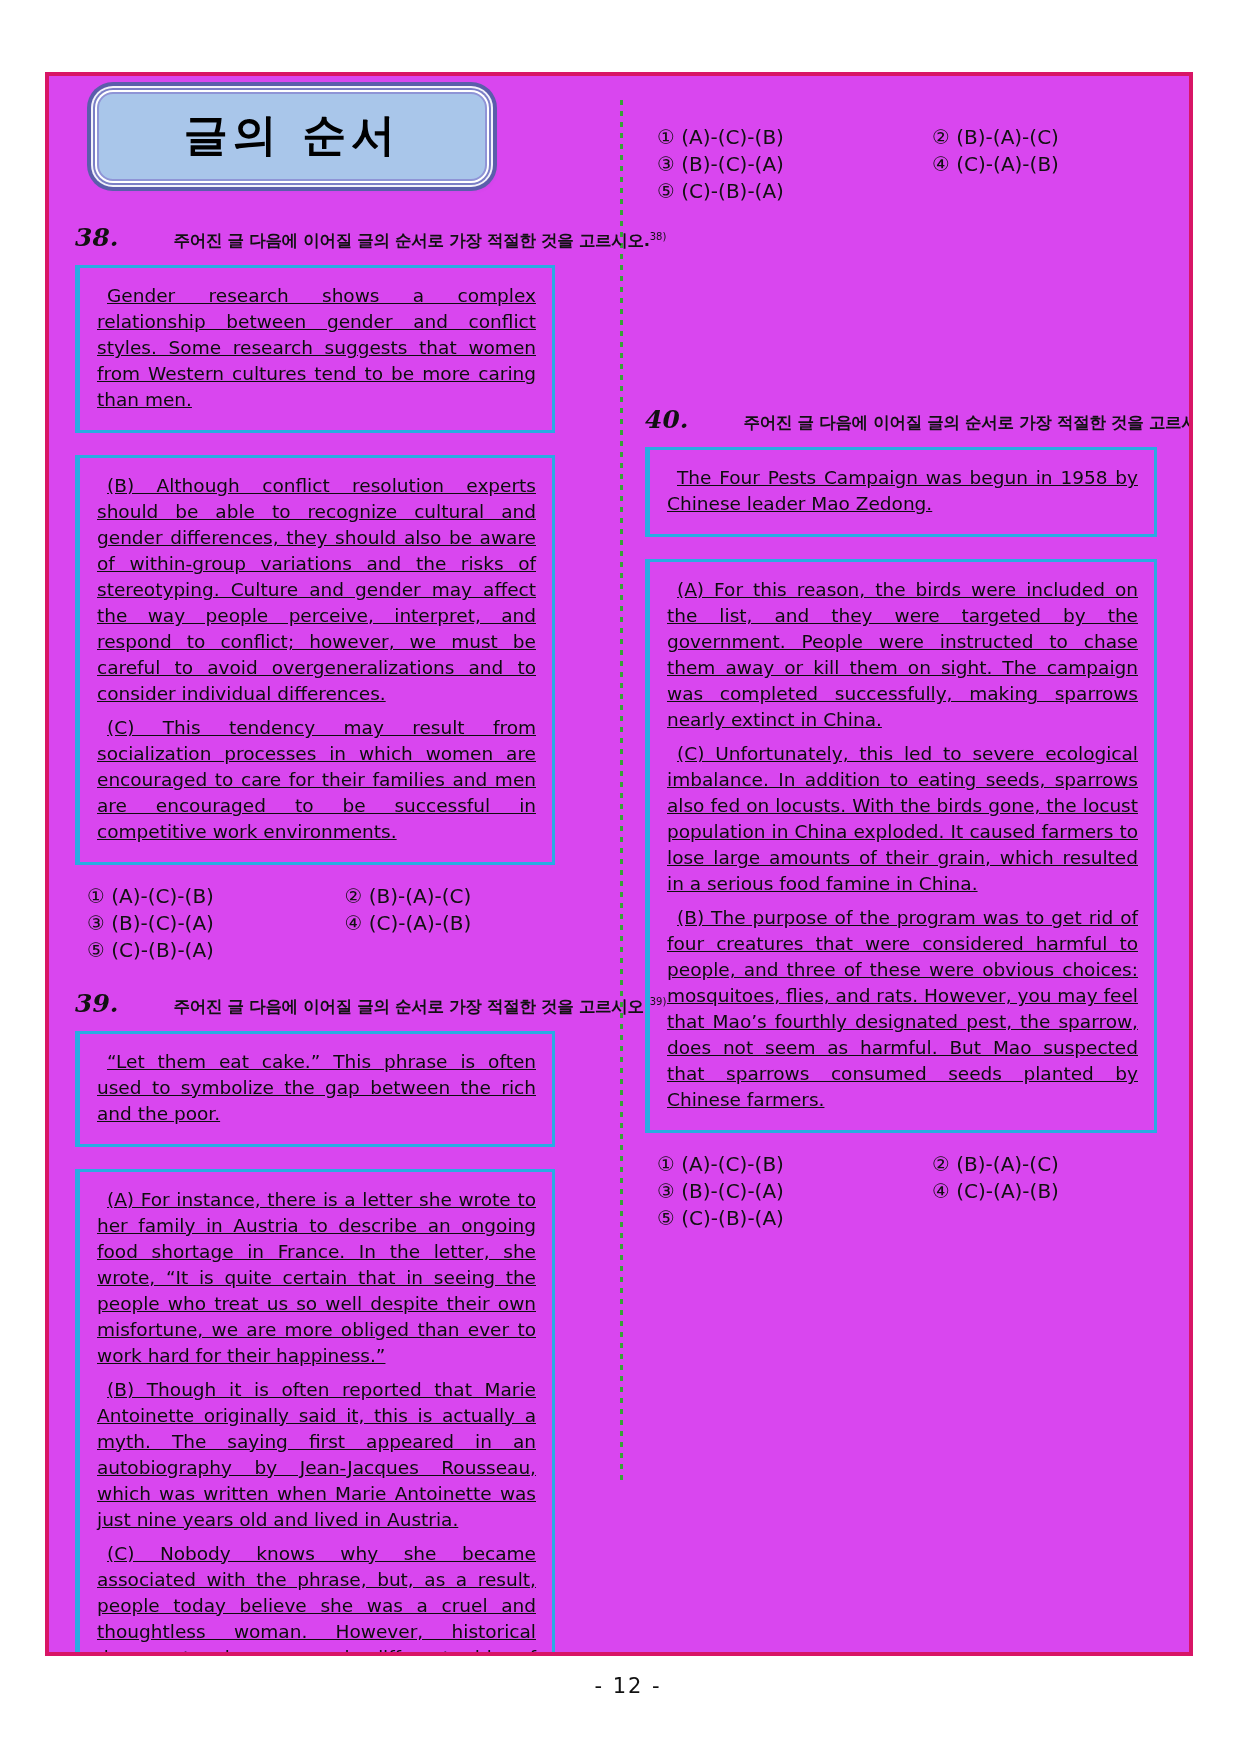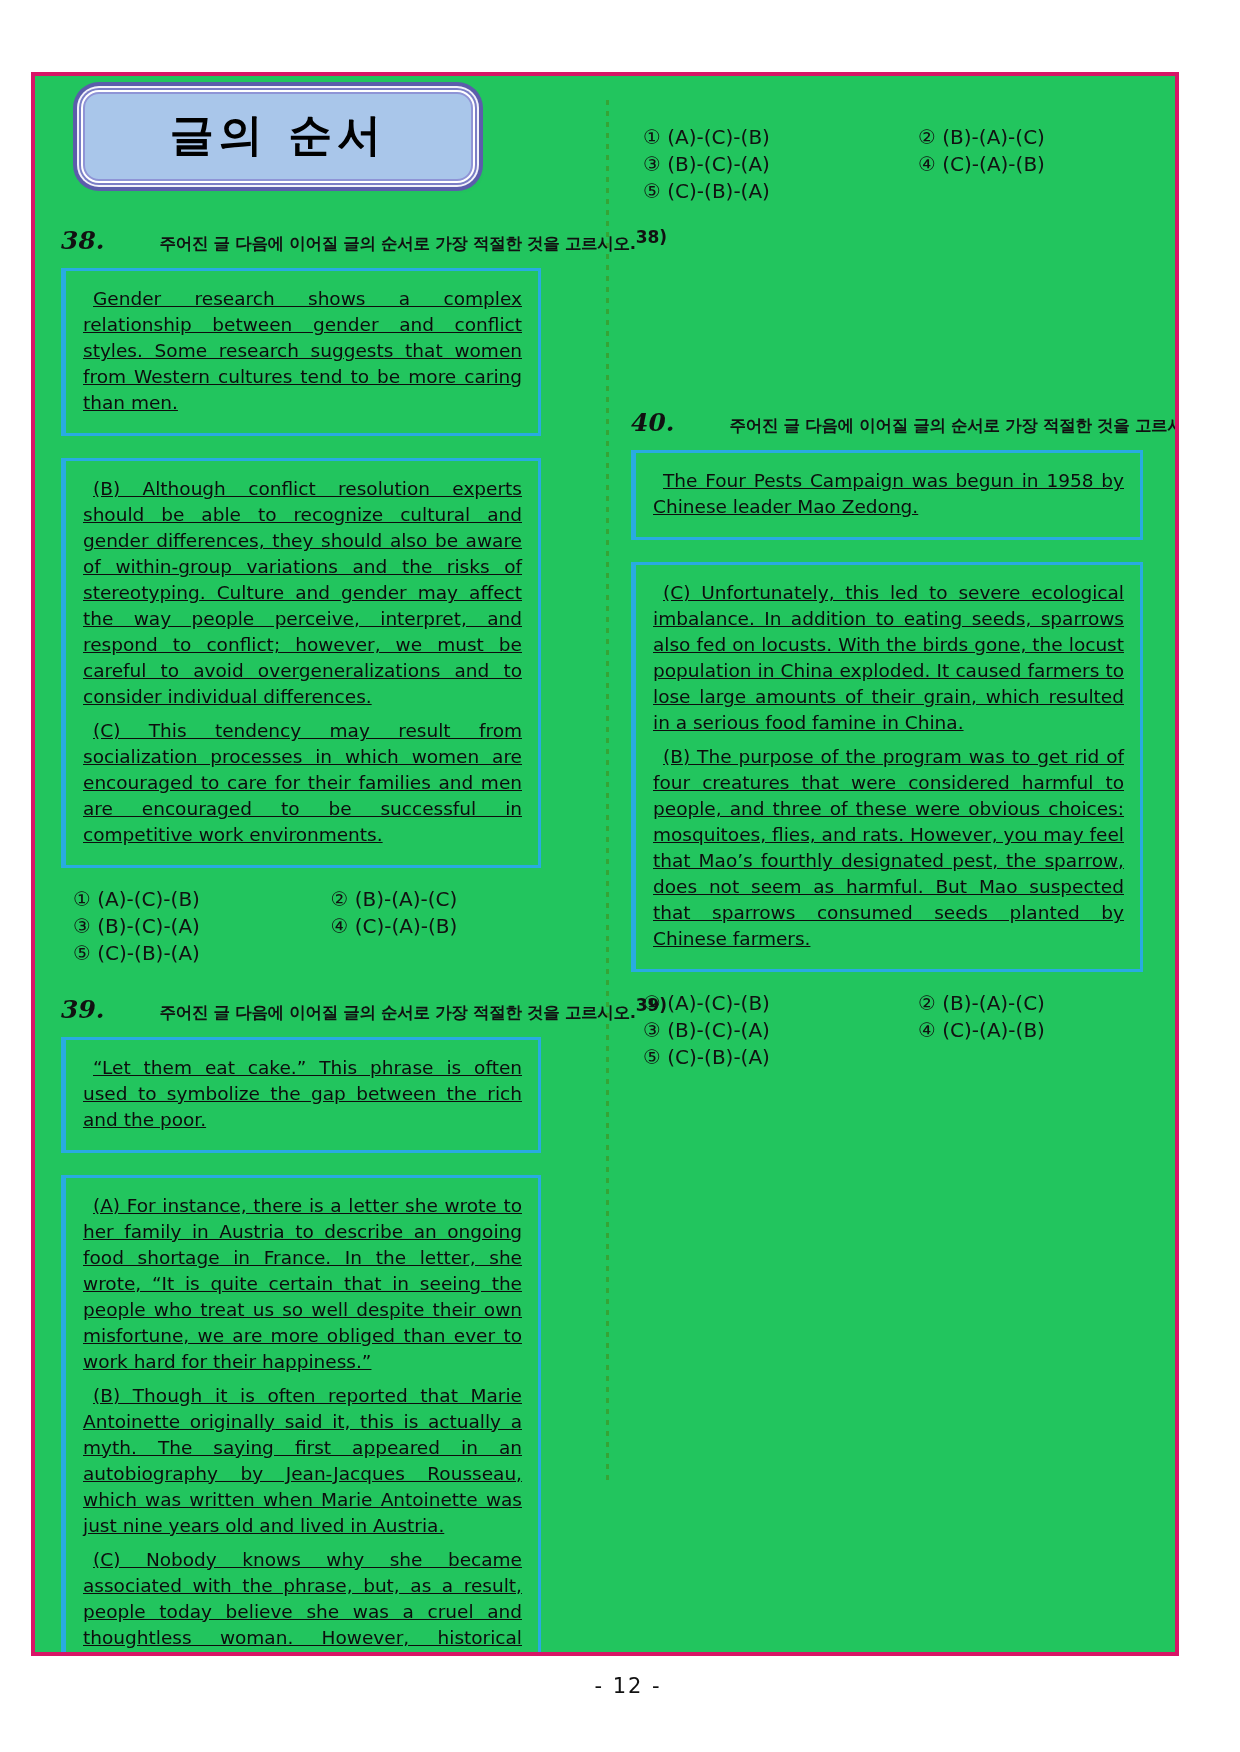--- a/index.html
+++ b/index.html
@@ -1,22 +1,22 @@
 <!DOCTYPE html>
 <html><head>
 <meta charset="utf-8">
 <style>
   html,body { margin:0; padding:0; }
   body {
     width:1240px; height:1752px; background:#ffffff; position:relative;
     font-family:"DejaVu Sans","Liberation Sans",sans-serif; color:#111;
   }
   .frame {
-    position:absolute; left:31px; top:72px; width:1140px; height:1576px;
-    border:4px solid #d81566; background:#22c55e; overflow:hidden;
+    position:absolute; left:45px; top:72px; width:1140px; height:1576px;
+    border:4px solid #d81566; background:#d946ef; overflow:hidden;
   }
   .divider {
     position:absolute; left:571px; top:24px; width:3px; height:1380px;
     background:repeating-linear-gradient(to bottom,#35a435 0 5px,transparent 5px 11px);
   }
   .col { position:absolute; top:0; }
   .col-left  { left:26px;  width:480px; }
   .col-right { left:596px; width:512px; }
 
   
@@ -32,21 +32,21 @@
   
   .q-header { white-space:nowrap; line-height:28px; }
   .q-header.q38 { margin-top:42px; }
   .q-header.q39 { margin-top:24px; }
   .q-header.q40 { margin-top:200px; }
   .q-num {
     font-family:"DejaVu Serif","Liberation Serif",serif; font-style:italic;
     font-weight:700; font-size:25px; margin-right:7px;
   }
   .q-prompt { font-size:16.5px; font-weight:700; letter-spacing:-0.3px;margin-left:48px; }
-  .q-foot { font-size:17px; font-weight:700; }
+  .q-foot { font-size:10px; font-weight:400; }
 
   
   .pbox {
     border:3px solid #29abe2; border-left-width:5px;
     margin-top:10px; padding:7px 8px 9px 9px;
     font-size:18.5px; line-height:26px; text-align:justify; color:#0d0d0d;
   }
   .pbox.paras { margin-top:22px; }
   .pbox p { margin:8px; text-indent:10px;text-decoration:underline; }
 
@@ -126,20 +126,21 @@
 
     <div class="q-header q40">
       <span class="q-num">40.</span><span class="q-prompt">주어진 글 다음에 이어질 글의 순서로 가장 적절한 것을 고르시오.</span><sup class="q-foot">40)</sup>
     </div>
 
     <div class="pbox given">
       <p>The Four Pests Campaign was begun in 1958 by Chinese leader Mao Zedong.</p>
     </div>
 
     <div class="pbox paras">
+      <p>(A) For this reason, the birds were included on the list, and they were targeted by the government. People were instructed to chase them away or kill them on sight. The campaign was completed successfully, making sparrows nearly extinct in China.</p>
       <p>(C) Unfortunately, this led to severe ecological imbalance. In addition to eating seeds, sparrows also fed on locusts. With the birds gone, the locust population in China exploded. It caused farmers to lose large amounts of their grain, which resulted in a serious food famine in China.</p>
       <p>(B) The purpose of the program was to get rid of four creatures that were considered harmful to people, and three of these were obvious choices: mosquitoes, flies, and rats. However, you may feel that Mao’s fourthly designated pest, the sparrow, does not seem as harmful. But Mao suspected that sparrows consumed seeds planted by Chinese farmers.</p>
     </div>
 
     <div class="options">
       <span class="option">① (A)-(C)-(B)</span>
       <span class="option">② (B)-(A)-(C)</span>
       <span class="option">③ (B)-(C)-(A)</span>
       <span class="option">④ (C)-(A)-(B)</span>
       <span class="option">⑤ (C)-(B)-(A)</span>

